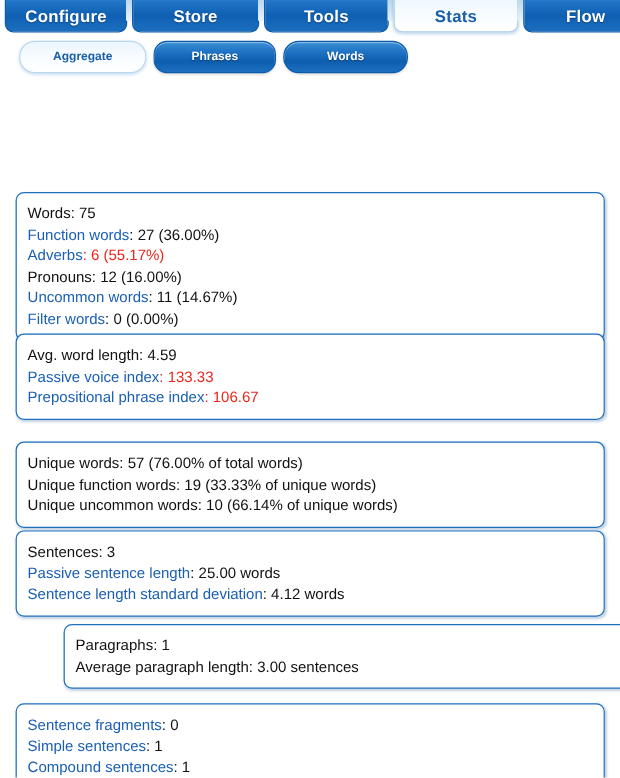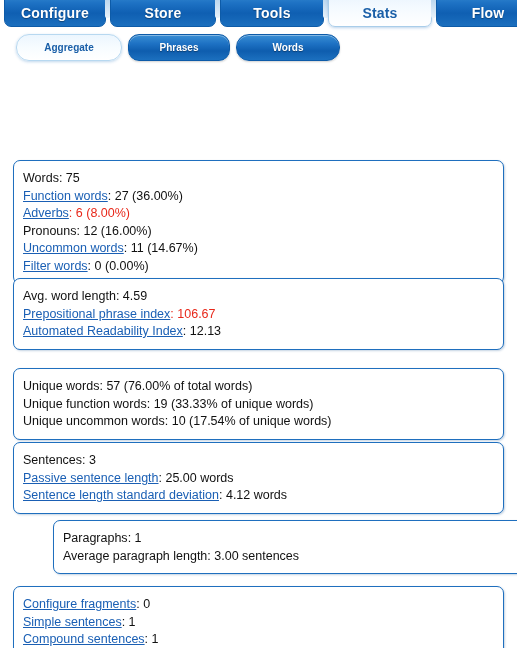--- a/index.html
+++ b/index.html
@@ -102,21 +102,20 @@
     padding: 9px 9px 8px 9px;
   }
   .stat-line {
     font-size: 12.5px;
     color: #111111;
     line-height: 17.5px;
     white-space: nowrap;
   }
   .lbl-link {
     color: #1a5fb4;
-    text-decoration: underline;
     cursor: pointer;
   }
   .lbl-plain {
     color: #111111;
   }
   .val {
     color: #111111;
   }
   .val.alert {
     color: #e8281a;
@@ -138,42 +137,42 @@
   </div>
 <div class="sub-tabbar">
     <div class="sub-tab active" style="left: 16px; width: 106px;">Aggregate</div>
     <div class="sub-tab" style="left: 128px; width: 102px; border-radius: 11px;">Phrases</div>
     <div class="sub-tab" style="left: 236px; width: 104px;">Words</div>
   </div>
 <div class="content">
     <div class="panel" style="top: 82px; margin-top: 10px;">
       <div class="stat-line"><span class="lbl-plain">Words</span><span class="val">: 75</span></div>
       <div class="stat-line"><span class="lbl-link">Function words</span><span class="val">: 27 (36.00%)</span></div>
-      <div class="stat-line"><span class="lbl-link">Adverbs</span><span class="val alert">: 6 (8.00%)</span></div>
+      <div class="stat-line"><span class="lbl-link">Adverbs</span><span class="val alert">: 6 (55.17%)</span></div>
       <div class="stat-line"><span class="lbl-plain">Pronouns</span><span class="val">: 12 (16.00%)</span></div>
       <div class="stat-line"><span class="lbl-link">Uncommon words</span><span class="val">: 11 (14.67%)</span></div>
       <div class="stat-line"><span class="lbl-link">Filter words</span><span class="val">: 0 (0.00%)</span></div>
     </div>
     <div class="panel" style="top: 210px;">
       <div class="stat-line"><span class="lbl-plain">Avg. word length</span><span class="val">: 4.59</span></div>
+      <div class="stat-line"><span class="lbl-link">Passive voice index</span><span class="val alert">: 133.33</span></div>
       <div class="stat-line"><span class="lbl-link">Prepositional phrase index</span><span class="val alert">: 106.67</span></div>
-      <div class="stat-line"><span class="lbl-link">Automated Readability Index</span><span class="val">: 12.13</span></div>
     </div>
     <div class="panel" style="top: 300px;">
       <div class="stat-line"><span class="lbl-plain">Unique words</span><span class="val">: 57 (76.00% of total words)</span></div>
       <div class="stat-line"><span class="lbl-plain">Unique function words</span><span class="val">: 19 (33.33% of unique words)</span></div>
-      <div class="stat-line"><span class="lbl-plain">Unique uncommon words</span><span class="val">: 10 (17.54% of unique words)</span></div>
+      <div class="stat-line"><span class="lbl-plain">Unique uncommon words</span><span class="val">: 10 (66.14% of unique words)</span></div>
     </div>
     <div class="panel" style="top: 374px;">
       <div class="stat-line"><span class="lbl-plain">Sentences</span><span class="val">: 3</span></div>
       <div class="stat-line"><span class="lbl-link">Passive sentence length</span><span class="val">: 25.00 words</span></div>
       <div class="stat-line"><span class="lbl-link">Sentence length standard deviation</span><span class="val">: 4.12 words</span></div>
     </div>
     <div class="panel" style="top: 452px; margin-left: 40px;">
       <div class="stat-line"><span class="lbl-plain">Paragraphs</span><span class="val">: 1</span></div>
       <div class="stat-line"><span class="lbl-plain">Average paragraph length</span><span class="val">: 3.00 sentences</span></div>
     </div>
     <div class="panel" style="top: 518px;">
-      <div class="stat-line"><span class="lbl-link">Configure fragments</span><span class="val">: 0</span></div>
+      <div class="stat-line"><span class="lbl-link">Sentence fragments</span><span class="val">: 0</span></div>
       <div class="stat-line"><span class="lbl-link">Simple sentences</span><span class="val">: 1</span></div>
       <div class="stat-line"><span class="lbl-link">Compound sentences</span><span class="val">: 1</span></div>
     </div>
   </div>
 
 </body></html>

